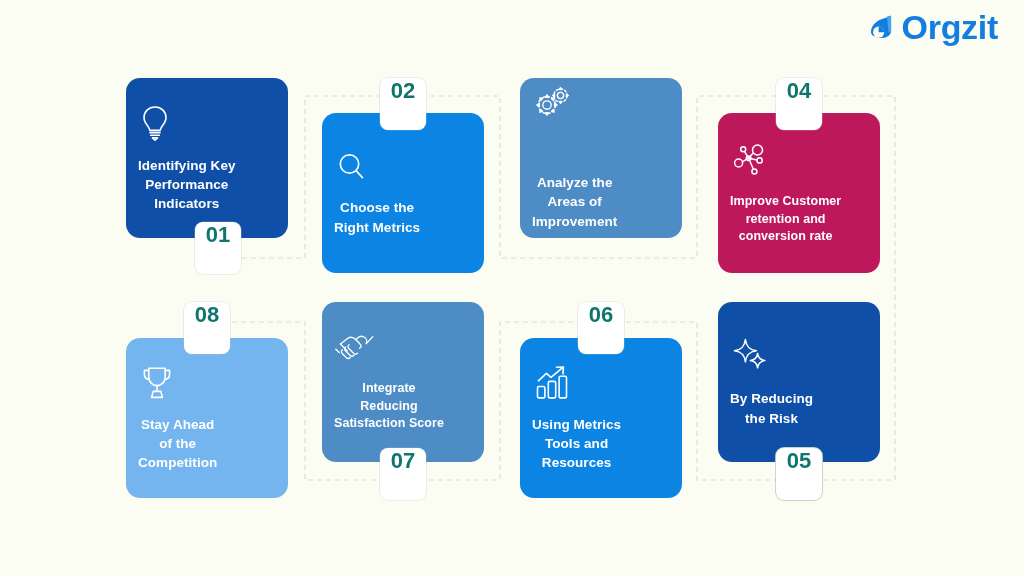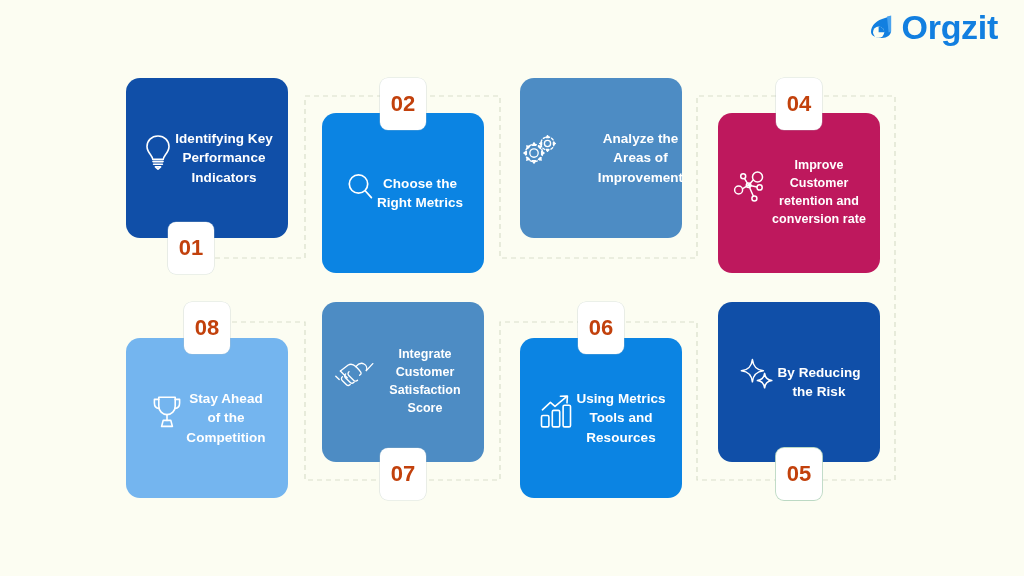--- a/index.html
+++ b/index.html
@@ -51,22 +51,22 @@
     width: 1024px; height: 576px;
     z-index: 2;
   }
 
   .card {
     position: absolute;
     width: 162px;
     border-radius: 14px;
     color: #ffffff;
     display: flex;
-    flex-direction: row;
-    align-items: center;
+    flex-direction: column;
+    align-items: flex-start;
     justify-content: center;
     padding: 14px 12px;
     text-align: center;
   }
 
   .card-icon { display: block; margin-bottom: 13px; }
   .card-icon svg { display: block; }
 
   .card-label {
     font-size: 13.5px;
@@ -78,25 +78,25 @@
   .card-label.sm { font-size: 12.5px; }
 
   
   .badge {
     position: absolute;
     width: 46px;
     height: 52px;
     background: #ffffff;
     border-radius: 8px;
     display: flex;
-    align-items: center;
+    align-items: flex-start;
     justify-content: center;
     font-size: 22px;
     font-weight: bold;
-    color: #c2410c;
+    color: #0f766e;
     z-index: 3;
     box-shadow: 0 0 0 0.6px rgba(180,195,200,0.45);
   }
   .badge.green-edge { box-shadow: 0 0 0 0.9px #bcd9c4; }
 </style>
 </head>
 <body>
 
 <div class="logo-wrap">
   <span class="logo-mark">
@@ -137,21 +137,21 @@
         <path d="M17 4 C10.4 4 6 8.8 6 14.6 C6 18.6 8.2 21.2 10 23.4 C11.2 24.9 11.8 26 11.8 27.4 L22.2 27.4 C22.2 26 22.8 24.9 24 23.4 C25.8 21.2 28 18.6 28 14.6 C28 8.8 23.6 4 17 4 Z"></path>
         <path d="M12 29.6 L22 29.6"></path>
         <path d="M12.6 32.2 L21.4 32.2"></path>
         <path d="M14.4 34.8 L19.6 34.8 L17 37.2 Z"></path>
       </svg>
     </span>
     <span class="card-label">Identifying Key
 Performance
 Indicators</span>
   </div>
-  <div class="badge" style="left:168px; top:222px;">
+  <div class="badge" style="left:195px; top:222px;">
     <span>01</span>
   </div>
 
   <div class="card" style="left:322px; top:113px; height:160px; background:#0b84e3;">
     <span class="card-icon">
       <svg width="34" height="36" viewBox="0 0 34 36" fill="none" stroke="#ffffff" stroke-width="1.7" stroke-linecap="round">
         <circle cx="15.5" cy="15" r="9.2"></circle>
         <path d="M22.2 21.8 L28.4 28.6"></path>
       </svg>
     </span>
@@ -246,21 +246,21 @@
         <path d="M21.8 8.6 C19.8 6.6 16.6 5.6 14.2 7 L6.4 13"></path>
         <path d="M21.8 8.6 C23.6 10.4 25.4 12.2 26.6 13.8 C27.6 15.2 27 16.8 25.6 17.2"></path>
         <path d="M6.4 13 C8.6 15.2 11 17.6 13.2 19.8"></path>
         <path d="M8.4 18.8 C7.2 19.8 7.1 21.4 8.2 22.5 L12.5 26.7 C13.6 27.8 15.2 27.7 16.2 26.5"></path>
         <path d="M11.6 16 C10.4 17 10.3 18.6 11.4 19.7 L16.3 24.5 C17.4 25.6 19 25.5 20 24.3"></path>
         <path d="M15 13.8 C13.8 14.8 13.7 16.4 14.8 17.5 L19.8 22.4 C20.9 23.5 22.5 23.4 23.5 22.2"></path>
         <path d="M5.2 21.6 L1.8 18.2"></path>
       </svg>
     </span>
     <span class="card-label sm">Integrate
-Customer
+Reducing
 Satisfaction Score</span>
   </div>
   <div class="badge" style="left:380px; top:448px;">
     <span>07</span>
   </div>
 
   <div class="card" style="left:126px; top:338px; height:160px; background:#74b5ef;">
     <span class="card-icon">
       <svg width="38" height="38" viewBox="0 0 38 38" fill="none" stroke="#ffffff" stroke-width="1.6" stroke-linecap="round" stroke-linejoin="round">
         <path d="M10.8 4.2 L27.2 4.2 L27.2 13 C27.2 18 23.6 21.6 19 21.6 C14.4 21.6 10.8 18 10.8 13 Z"></path>

